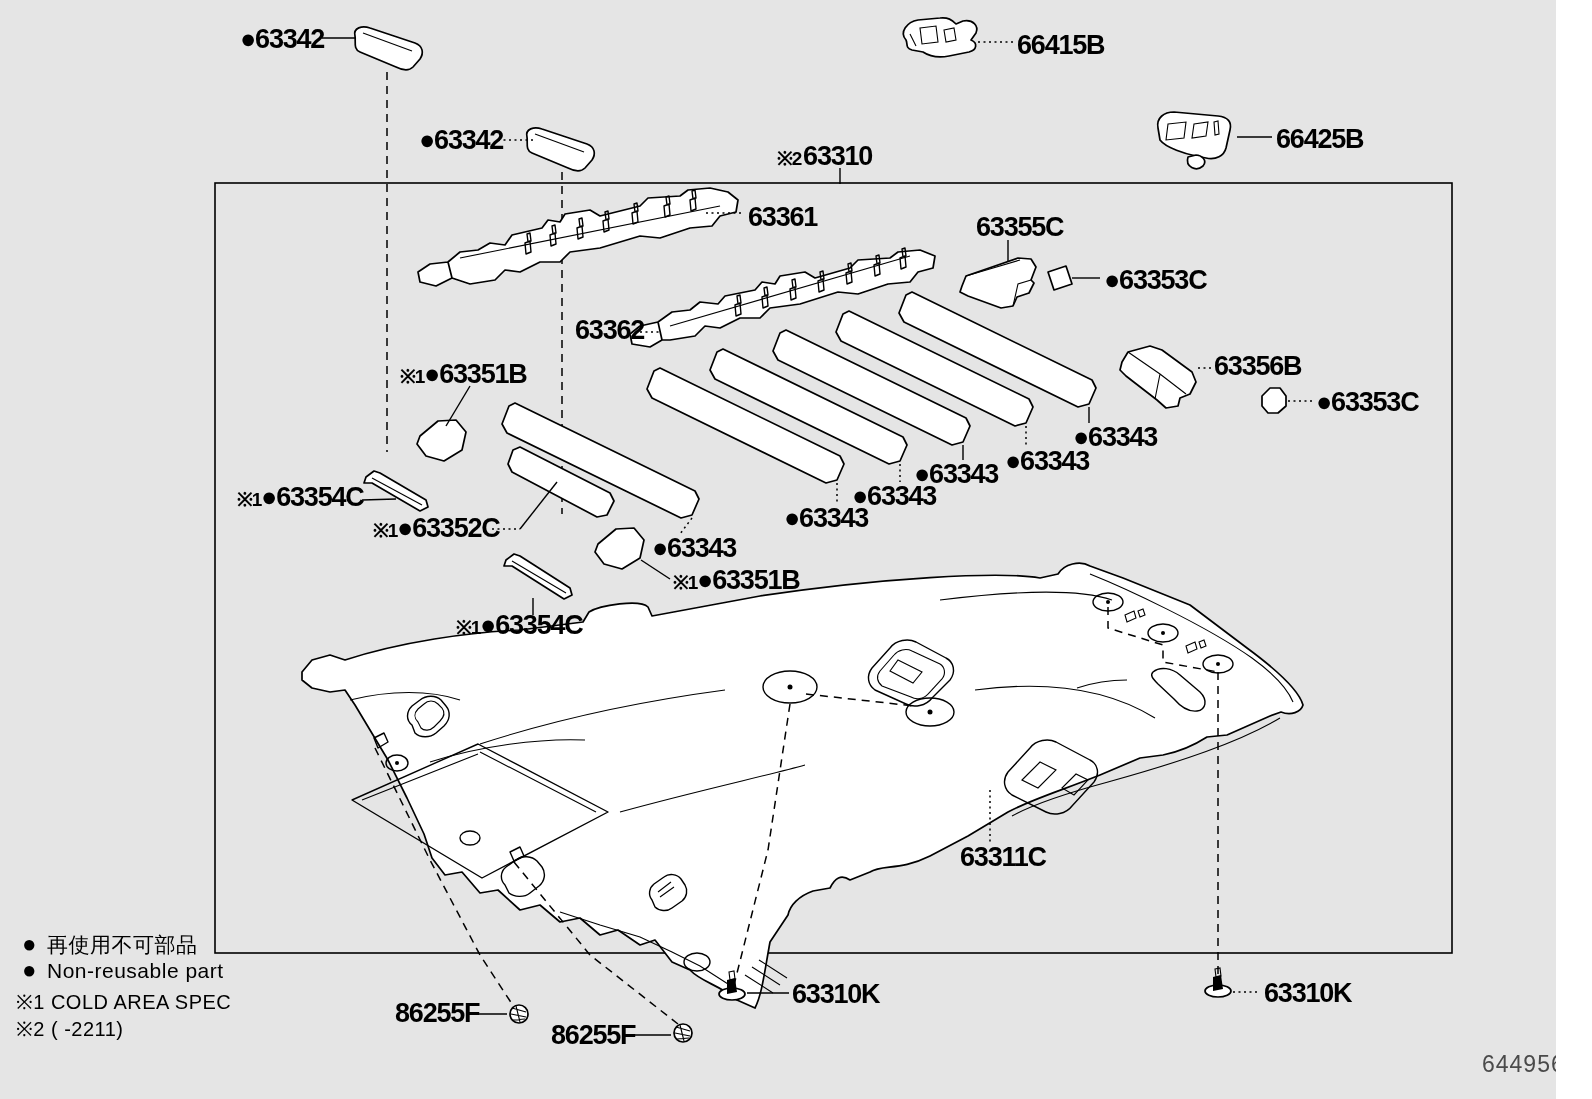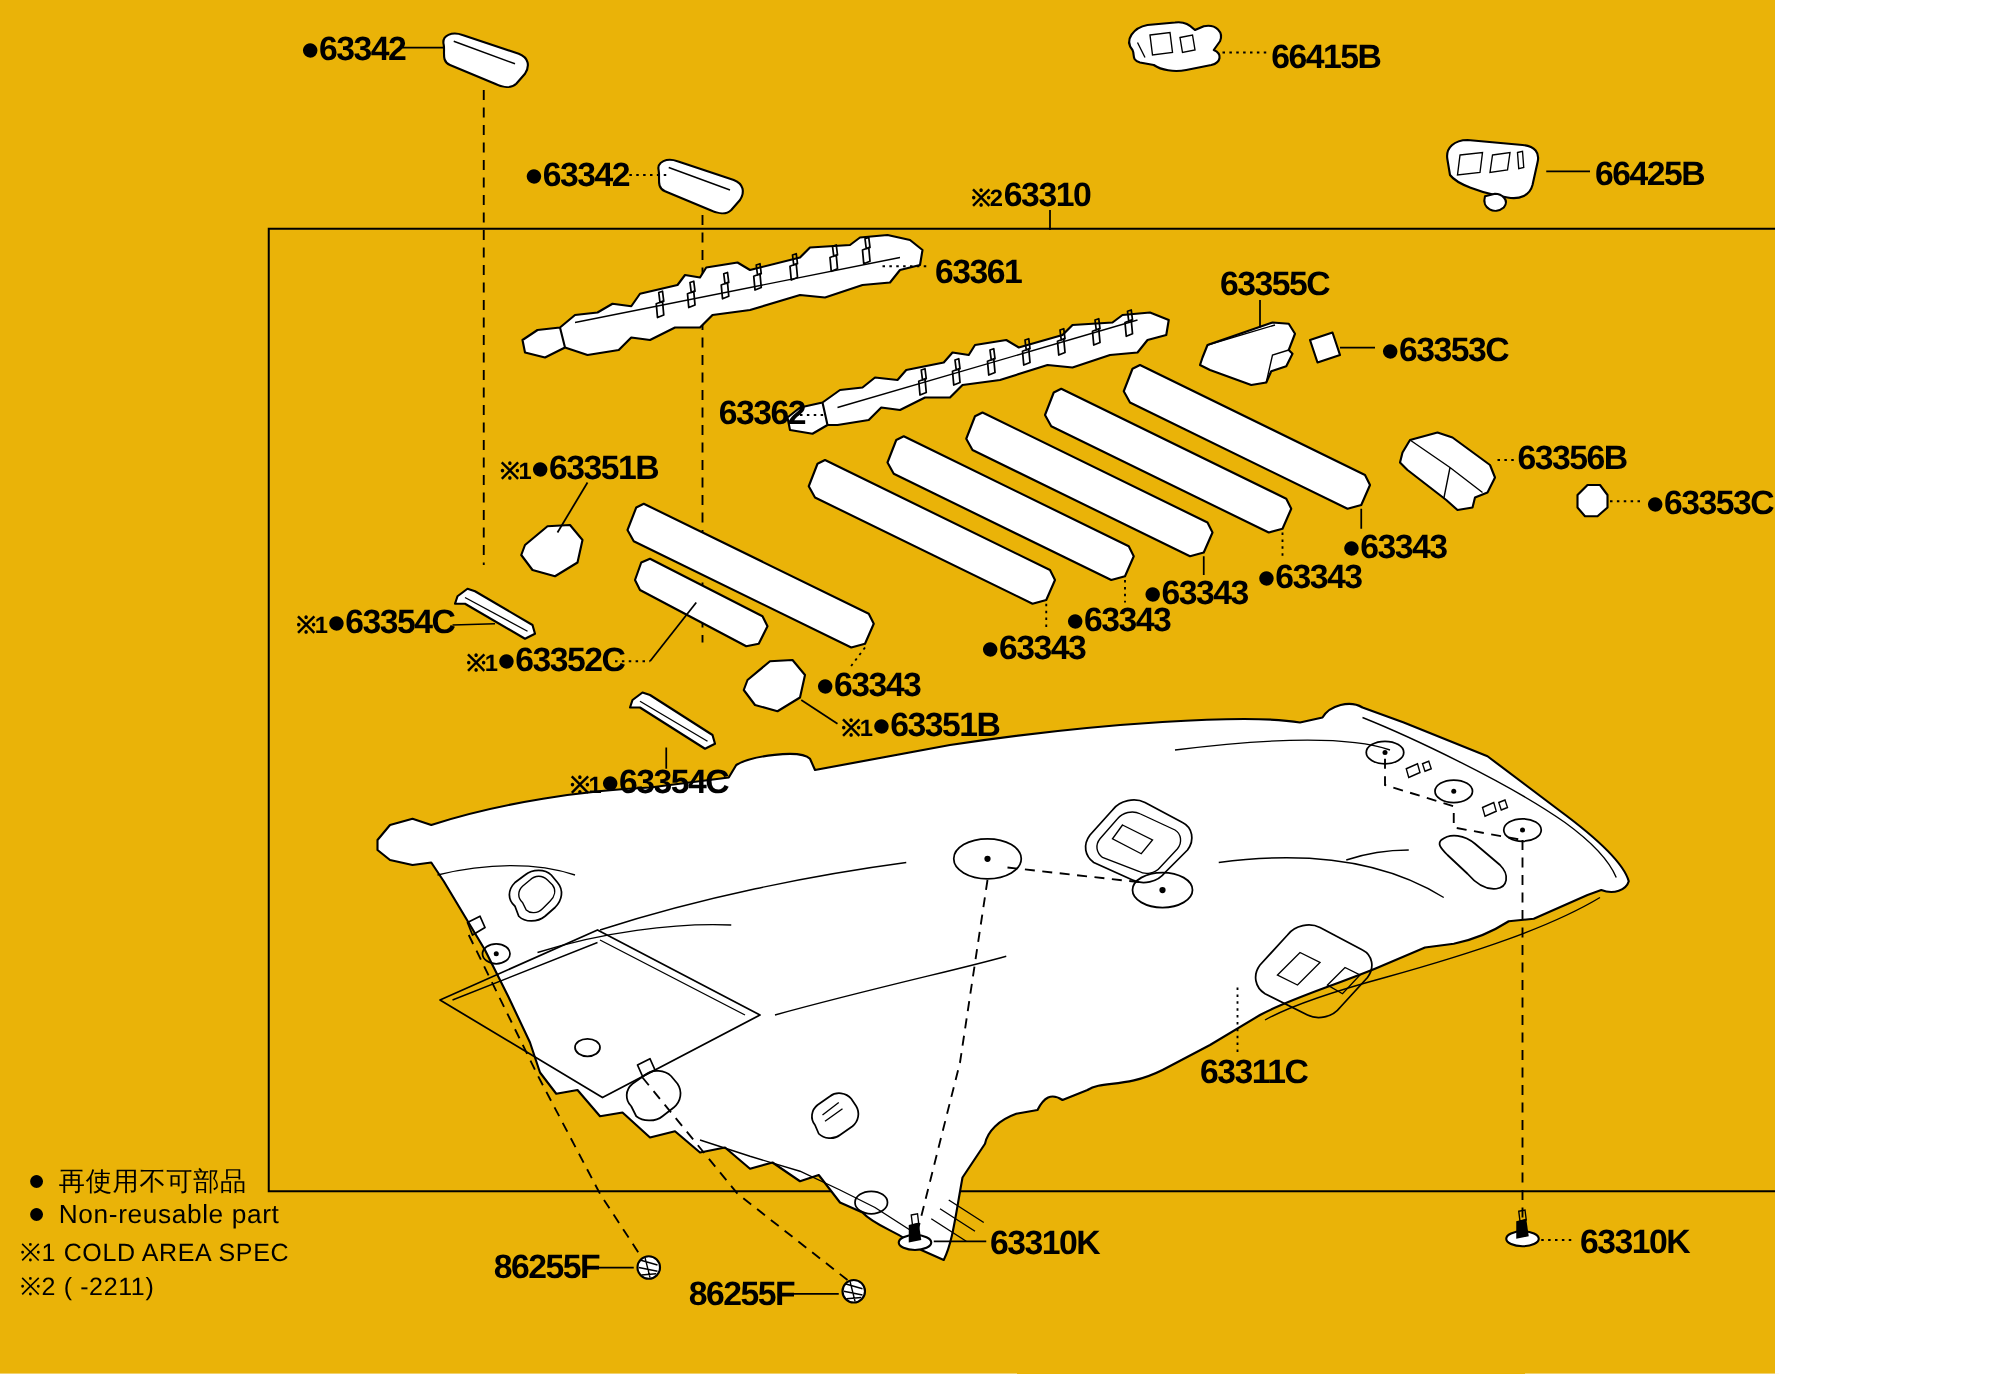--- a/index.html
+++ b/index.html
@@ -1,16 +1,16 @@
 <!DOCTYPE html>
 <html><head>
 <meta charset="utf-8">
 <style>
   html,body{margin:0;padding:0;background:#ffffff;}
-  .stage{position:relative;width:1420px;height:1099px;background:#eab308;overflow:hidden;}
+  .stage{position:relative;width:1556px;height:1099px;background:#e5e5e5;overflow:hidden;}
   svg{display:block;font-family:"Liberation Sans", sans-serif;}
   .shape{fill:#ffffff;stroke:#000;stroke-width:1.7;stroke-linejoin:round;}
   .shape2{fill:none;stroke:#000;stroke-width:1.4;stroke-linejoin:round;}
   .thin{fill:none;stroke:#000;stroke-width:1.1;}
   .ink{fill:#000;stroke:none;}
   .ld{fill:none;stroke:#000;stroke-width:1.4;}
   .ld-dot{fill:none;stroke:#000;stroke-width:1.5;stroke-dasharray:2 3.5;}
   .ld-dash{fill:none;stroke:#000;stroke-width:1.5;stroke-dasharray:8 6;}
   .border{fill:none;stroke:#000;stroke-width:1.6;}
   .lbl{font-size:27px;font-weight:bold;letter-spacing:-1.2px;fill:#000;}

